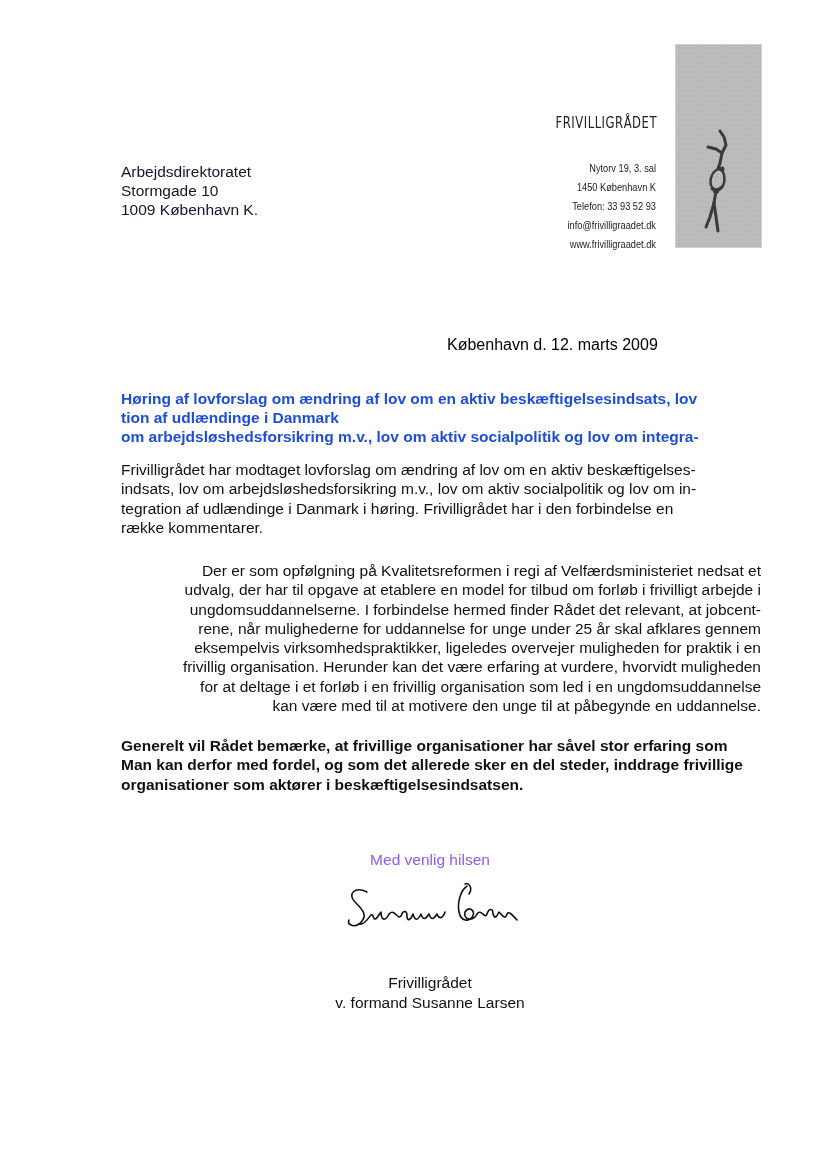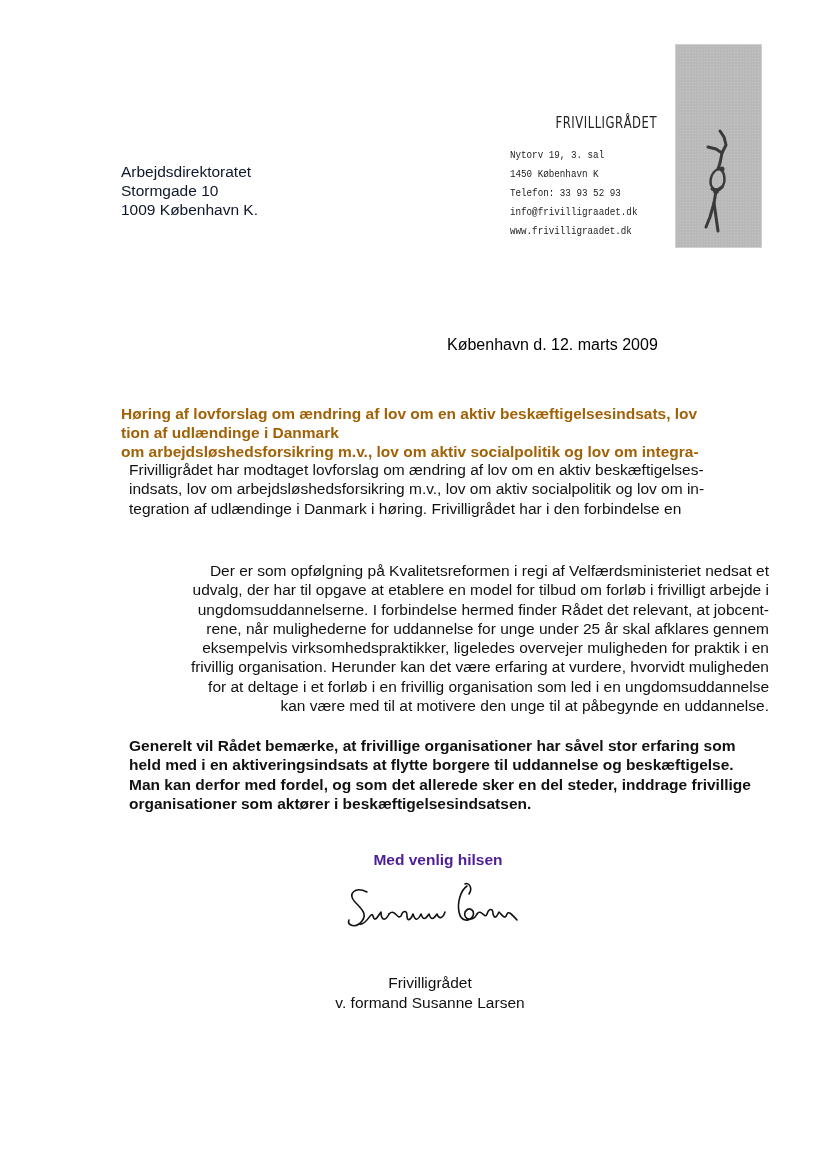--- a/index.html
+++ b/index.html
@@ -1,29 +1,29 @@
 <!DOCTYPE html>
 <html><head>
 <meta charset="utf-8">
 <style>
   html, body { margin: 0; padding: 0; background: #ffffff; }
   body { width: 826px; height: 1169px; position: relative; overflow: hidden; color: #111; font-family: "Liberation Sans", sans-serif; }
   .abs { position: absolute; }
   .org-name { left: 535px; top: 114px; width: 122px; text-align: right; font-family: "DejaVu Sans Condensed", "DejaVu Sans", sans-serif; font-size: 15px; letter-spacing: 0.6px; color: #222; transform: scaleX(0.86); transform-origin: right; white-space: nowrap; }
-  .org-lines { left: 490px; top: 146px; width: 166px; text-align: left; font-family: Liberation Mono, monospace; font-size: 10.5px; line-height: 19px; color: #222; }
+  .org-lines { left: 490px; top: 159px; width: 166px; text-align: right; font-family: Liberation Sans, sans-serif; font-size: 10.5px; line-height: 19px; color: #222; }
   .org-lines div { white-space: nowrap; transform: scaleX(0.88); transform-origin: right; }
   .logo { left: 675px; top: 44px; width: 85px; height: 202px; background: #b9b9b9; background-image: radial-gradient(#c6c6c6 1px, transparent 1px); background-size: 3px 3px; border: 1px solid #d0d0d0; }
   .recipient { left: 121px; top: 162px; font-size: 15.5px; line-height: 19px; color: #0f172a; }
   .date { left: 447px; top: 336px; font-size: 16px; color: #000000; }
-  .subject { left: 121px; top: 404px; width: 640px; font-size: 15.5px; line-height: 19px; font-weight: bold; color: #a16207; }
-  .para { left: 121px; width: 640px; font-size: 15.5px; line-height: 19.3px; color: #111; margin-left: 8px; }
+  .subject { left: 121px; top: 389px; width: 640px; font-size: 15.5px; line-height: 19px; font-weight: bold; color: #1d4ed8; }
+  .para { left: 121px; width: 640px; font-size: 15.5px; line-height: 19.3px; color: #111; }
   .p1 { top: 460px; }
   .p2 { top: 561px; text-align: right; }
   .p3 { top: 736px; font-weight: bold; }
-  .closing { left: 328px; top: 851px; width: 220px; text-align: center; font-size: 15.5px; color: #4c1d95; font-weight: bold; }
+  .closing { left: 320px; top: 851px; width: 220px; text-align: center; font-size: 15.5px; color: #8b5cf6; }
   .signature { left: 345px; top: 880px; width: 180px; height: 60px; }
   .sig-org { left: 300px; top: 973px; width: 260px; text-align: center; font-size: 15.5px; line-height: 20px; color: #111; }
   .line { display: block; white-space: nowrap; }
 </style>
 </head>
 <body>
 
 <div class="abs org-name">FRIVILLIGRÅDET</div>
 <div class="abs org-lines">
   <div>Nytorv 19, 3. sal</div>
@@ -58,36 +58,36 @@
 <div class="abs subject">
   <span class="line">Høring af lovforslag om ændring af lov om en aktiv beskæftigelsesindsats, lov</span>
   <span class="line">tion af udlændinge i Danmark</span>
   <span class="line">om arbejdsløshedsforsikring m.v., lov om aktiv socialpolitik og lov om integra-</span>
 </div>
 
 <div class="abs para p1">
   <span class="line">Frivilligrådet har modtaget lovforslag om ændring af lov om en aktiv beskæftigelses-</span>
   <span class="line">indsats, lov om arbejdsløshedsforsikring m.v., lov om aktiv socialpolitik og lov om in-</span>
   <span class="line">tegration af udlændinge i Danmark i høring. Frivilligrådet har i den forbindelse en</span>
+  <span class="line">række kommentarer.</span>
 </div>
 
 <div class="abs para p2">
   <span class="line">Der er som opfølgning på Kvalitetsreformen i regi af Velfærdsministeriet nedsat et</span>
   <span class="line">udvalg, der har til opgave at etablere en model for tilbud om forløb i frivilligt arbejde i</span>
   <span class="line">ungdomsuddannelserne. I forbindelse hermed finder Rådet det relevant, at jobcent-</span>
   <span class="line">rene, når mulighederne for uddannelse for unge under 25 år skal afklares gennem</span>
   <span class="line">eksempelvis virksomhedspraktikker, ligeledes overvejer muligheden for praktik i en</span>
   <span class="line">frivillig organisation. Herunder kan det være erfaring at vurdere, hvorvidt muligheden</span>
   <span class="line">for at deltage i et forløb i en frivillig organisation som led i en ungdomsuddannelse</span>
   <span class="line">kan være med til at motivere den unge til at påbegynde en uddannelse.</span>
 </div>
 
 <div class="abs para p3">
   <span class="line">Generelt vil Rådet bemærke, at frivillige organisationer har såvel stor erfaring som</span>
-  <span class="line">held med i en aktiveringsindsats at flytte borgere til uddannelse og beskæftigelse.</span>
   <span class="line">Man kan derfor med fordel, og som det allerede sker en del steder, inddrage frivillige</span>
   <span class="line">organisationer som aktører i beskæftigelsesindsatsen.</span>
 </div>
 
 <div class="abs closing">Med venlig hilsen</div>
 
 <div class="abs signature">
   <svg width="180" height="60" viewBox="0 0 180 60">
     <g fill="none" stroke="#111" stroke-width="1.6" stroke-linecap="round" stroke-linejoin="round">
       <path d="M22 12 C10 6 2 14 10 22 C18 30 24 36 14 44 C8 48 2 44 4 40"></path>

